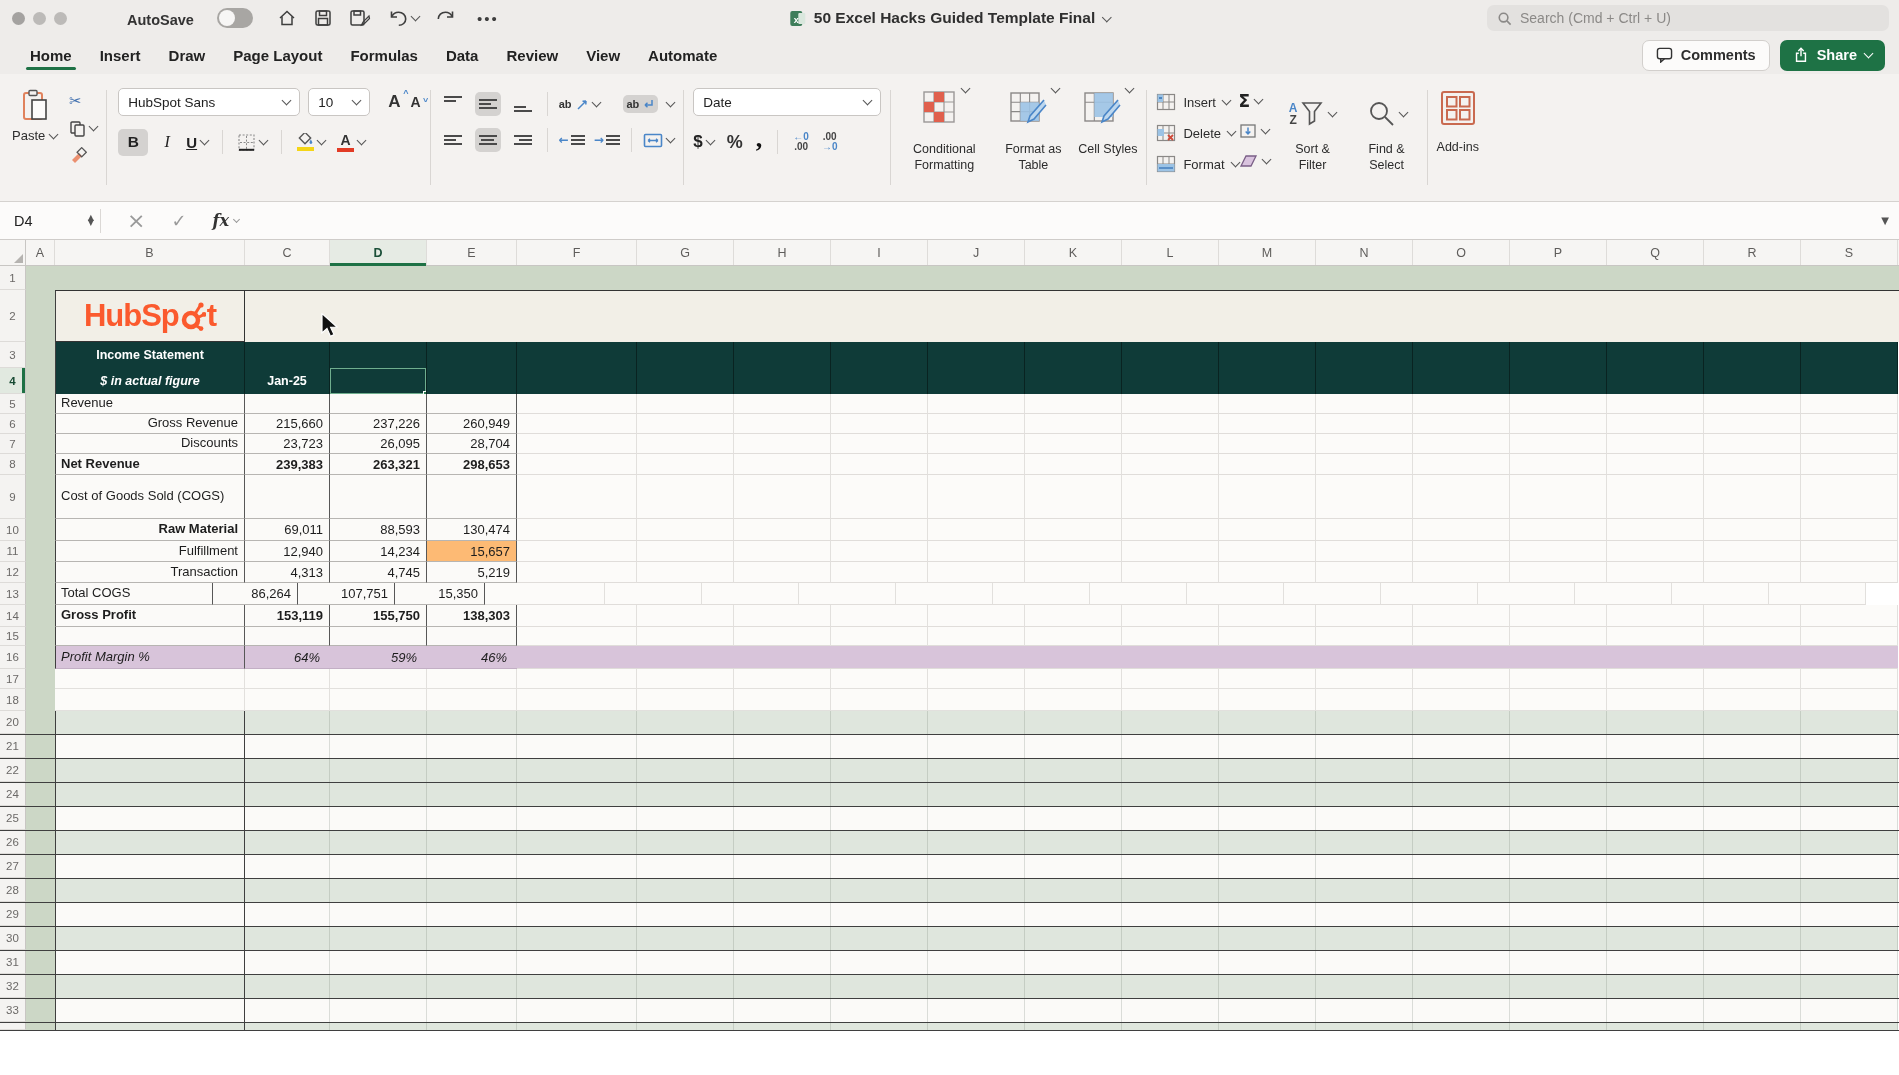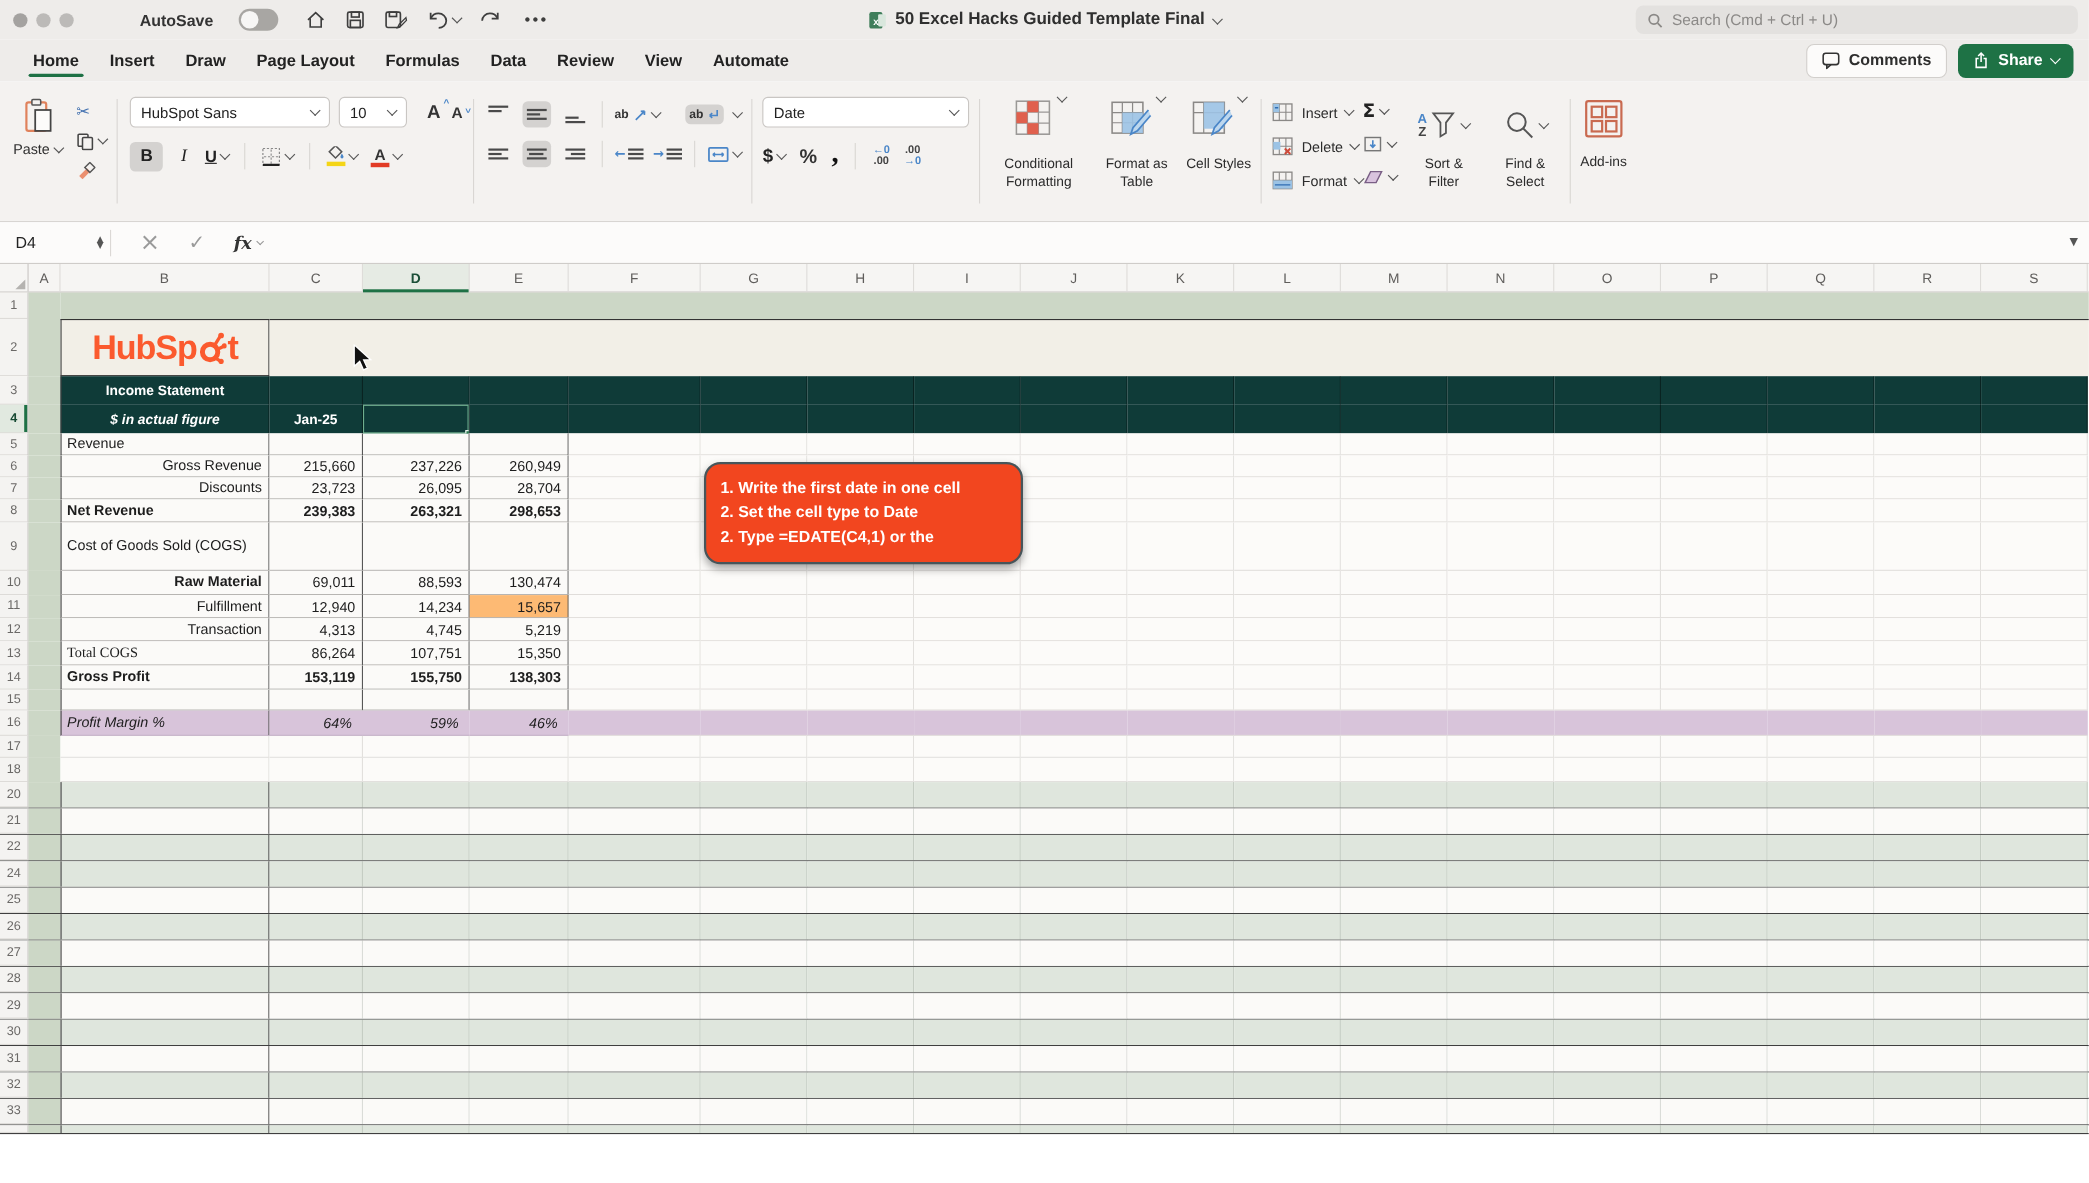--- a/index.html
+++ b/index.html
@@ -882,21 +882,21 @@
         <div class="c grid" style="width: 97px; border-bottom: 1px solid rgb(224, 221, 218);"></div>
         <div class="c grid" style="width: 97px; border-bottom: 1px solid rgb(224, 221, 218);"></div>
         <div class="c grid" style="width: 97px; border-bottom: 1px solid rgb(224, 221, 218);"></div>
         <div class="c grid" style="width: 97px; border-bottom: 1px solid rgb(224, 221, 218);"></div>
         <div class="c grid" style="width: 97px; border-bottom: 1px solid rgb(224, 221, 218);"></div>
         <div class="c grid" style="width: 97px; border-bottom: 1px solid rgb(224, 221, 218);"></div>
       </div>
       <div class="row" style="height: 22px;">
         <div class="gut">13</div>
         <div class="c sage" style="width: 29px;"></div>
-        <div class="c lab dl dr hb" style="width: 190px; background: rgb(251, 250, 248); font-family: Liberation Serif, serif;">Total COGS</div>
+        <div class="c lab dl dr hb" style="width: 158px; background: rgb(251, 250, 248);">Total COGS</div>
         <div class="c val dr hb" style="width: 85px; background: rgb(251, 250, 248);">86,264</div>
         <div class="c val dr hb" style="width: 97px; background: rgb(251, 250, 248);">107,751</div>
         <div class="c val dr hb" style="width: 90px; background: rgb(251, 250, 248);">15,350</div>
         <div class="c grid" style="width: 120px; border-bottom: 1px solid rgb(224, 221, 218);"></div>
         <div class="c grid" style="width: 97px; border-bottom: 1px solid rgb(224, 221, 218);"></div>
         <div class="c grid" style="width: 97px; border-bottom: 1px solid rgb(224, 221, 218);"></div>
         <div class="c grid" style="width: 97px; border-bottom: 1px solid rgb(224, 221, 218);"></div>
         <div class="c grid" style="width: 97px; border-bottom: 1px solid rgb(224, 221, 218);"></div>
         <div class="c grid" style="width: 97px; border-bottom: 1px solid rgb(224, 221, 218);"></div>
         <div class="c grid" style="width: 97px; border-bottom: 1px solid rgb(224, 221, 218);"></div>
@@ -1321,23 +1321,18 @@
         <div class="c btc shade" style="width: 97px;"></div>
         <div class="c btc shade" style="width: 97px;"></div>
         <div class="c btc shade" style="width: 97px;"></div>
         <div class="c btc shade" style="width: 97px;"></div>
         <div class="c btc shade" style="width: 97px;"></div>
         <div class="c btc shade" style="width: 97px;"></div>
         <div class="c btc shade" style="width: 97px;"></div>
       </div>
     </div>
 
-  <div class="tip" id="tooltip">
-      <div>1. Write the first date in one cell</div>
-      <div>2. Set the cell type to Date</div>
-      <div>2. Type =EDATE(C4,1) or the</div>
-    </div>
 
   <svg class="cursor" width="22" height="26" viewBox="0 0 22 26">
     <polygon points="1,0.5 1,20 6,15.6 9.4,23.2 13,21.6 9.6,14.2 16,14" fill="#111" stroke="#fff" stroke-width="1.2"></polygon>
   </svg>
 
 </div>
 
 </body></html>

